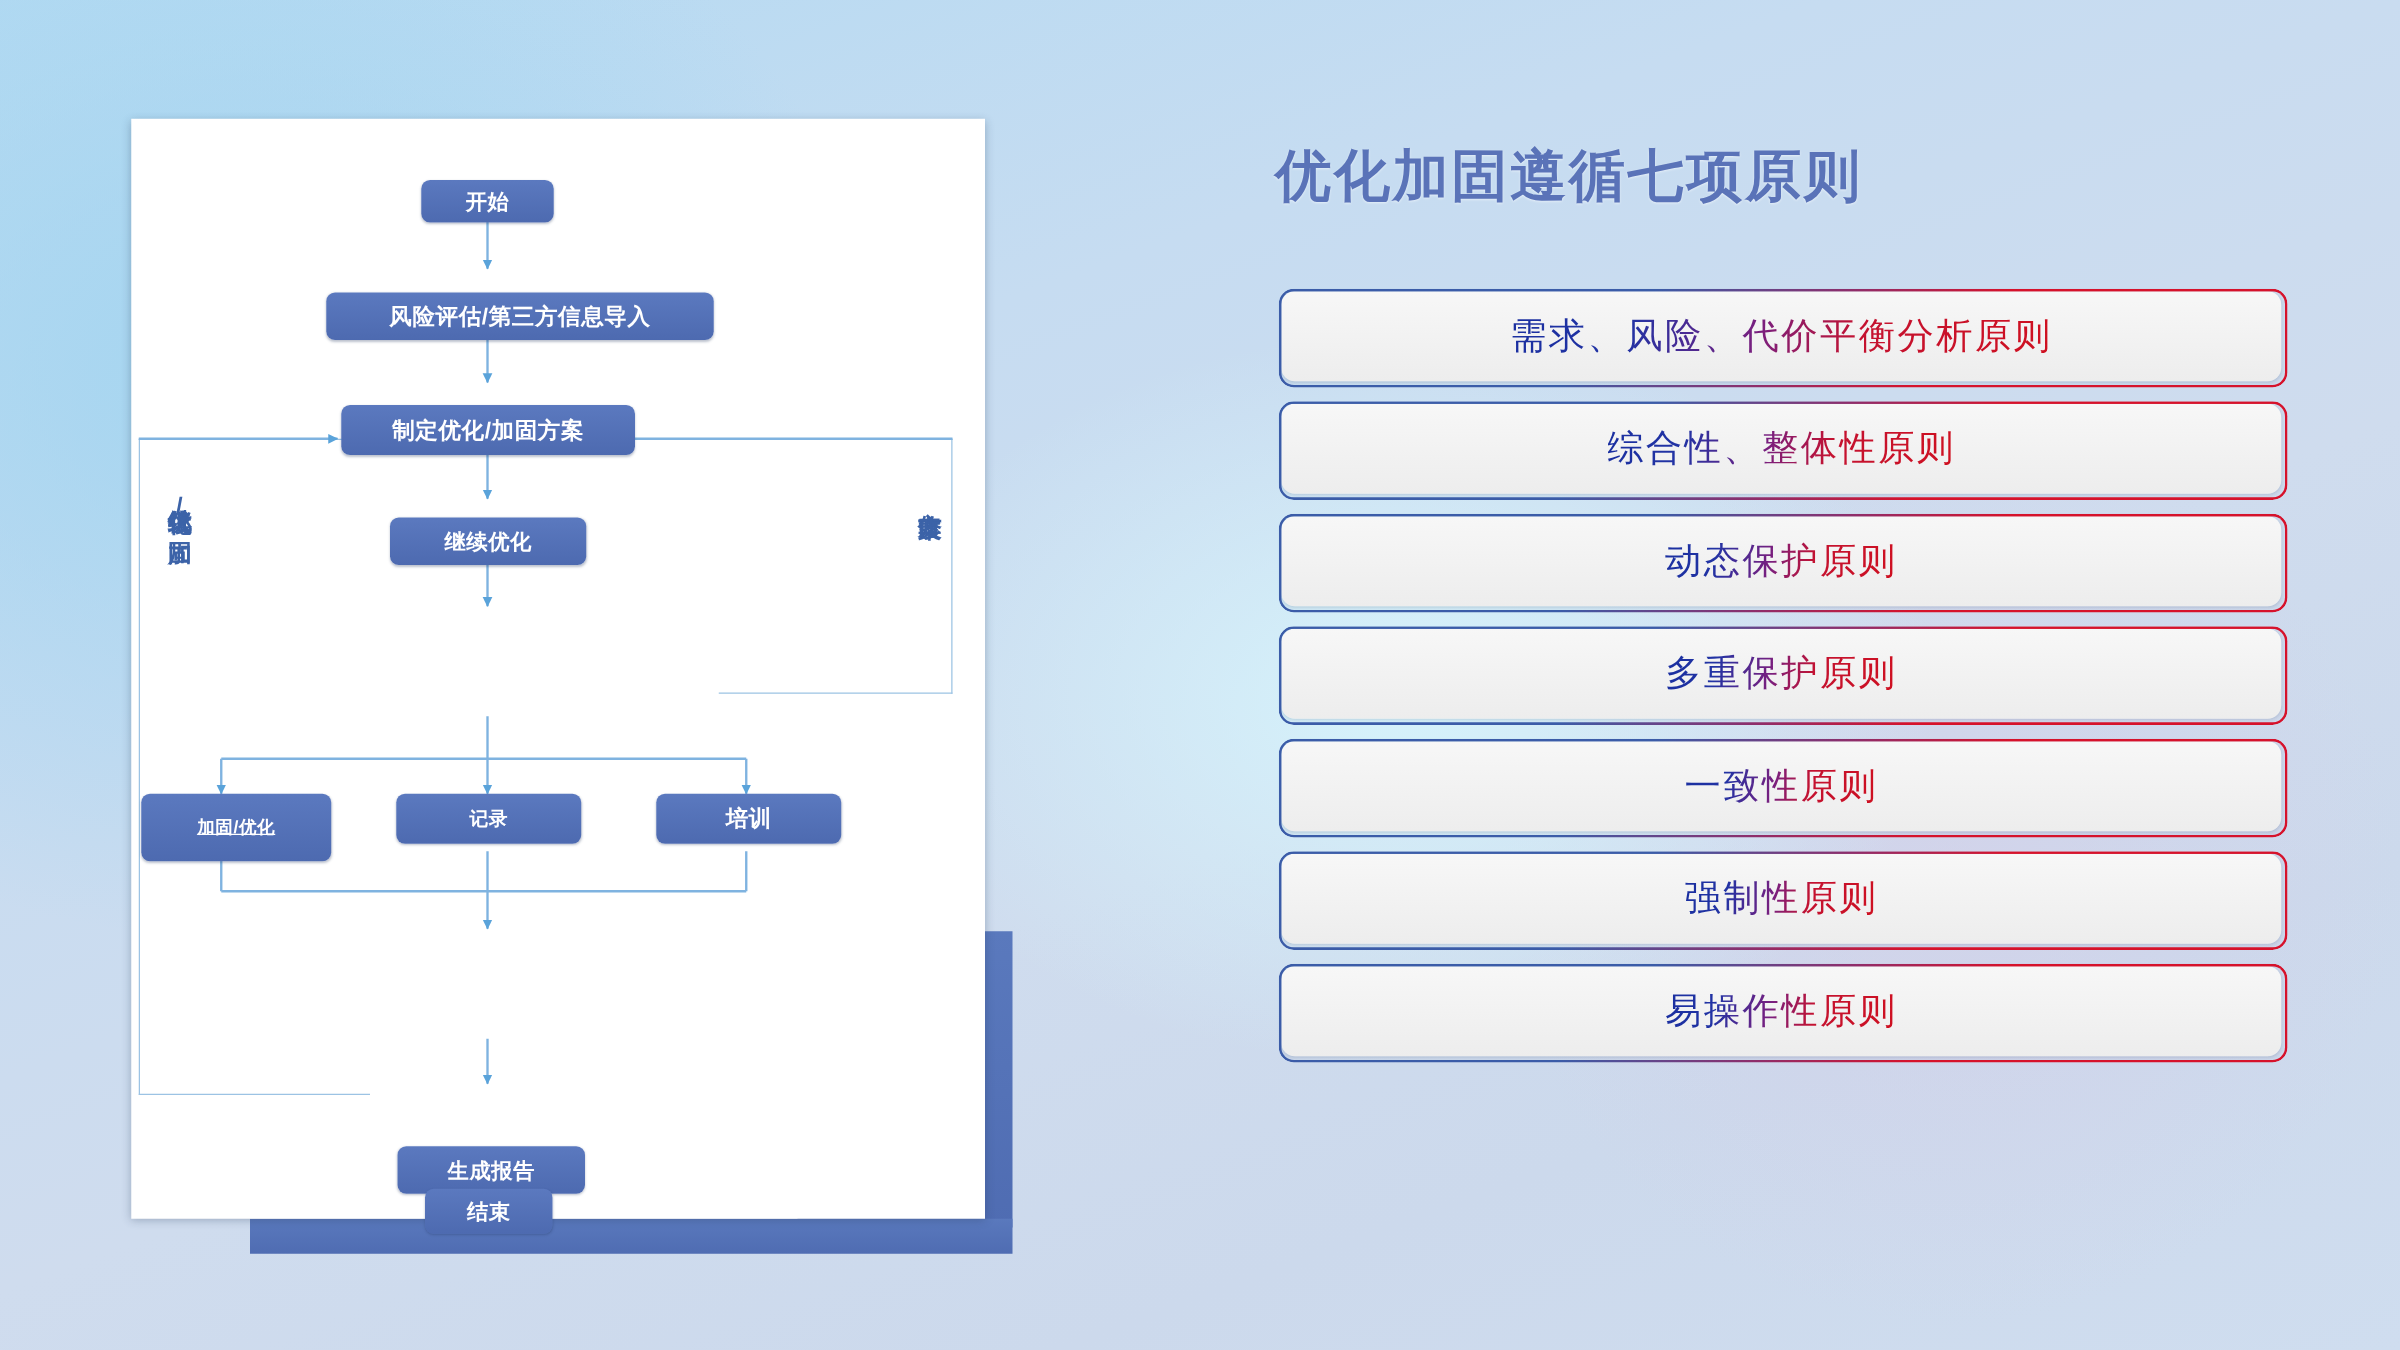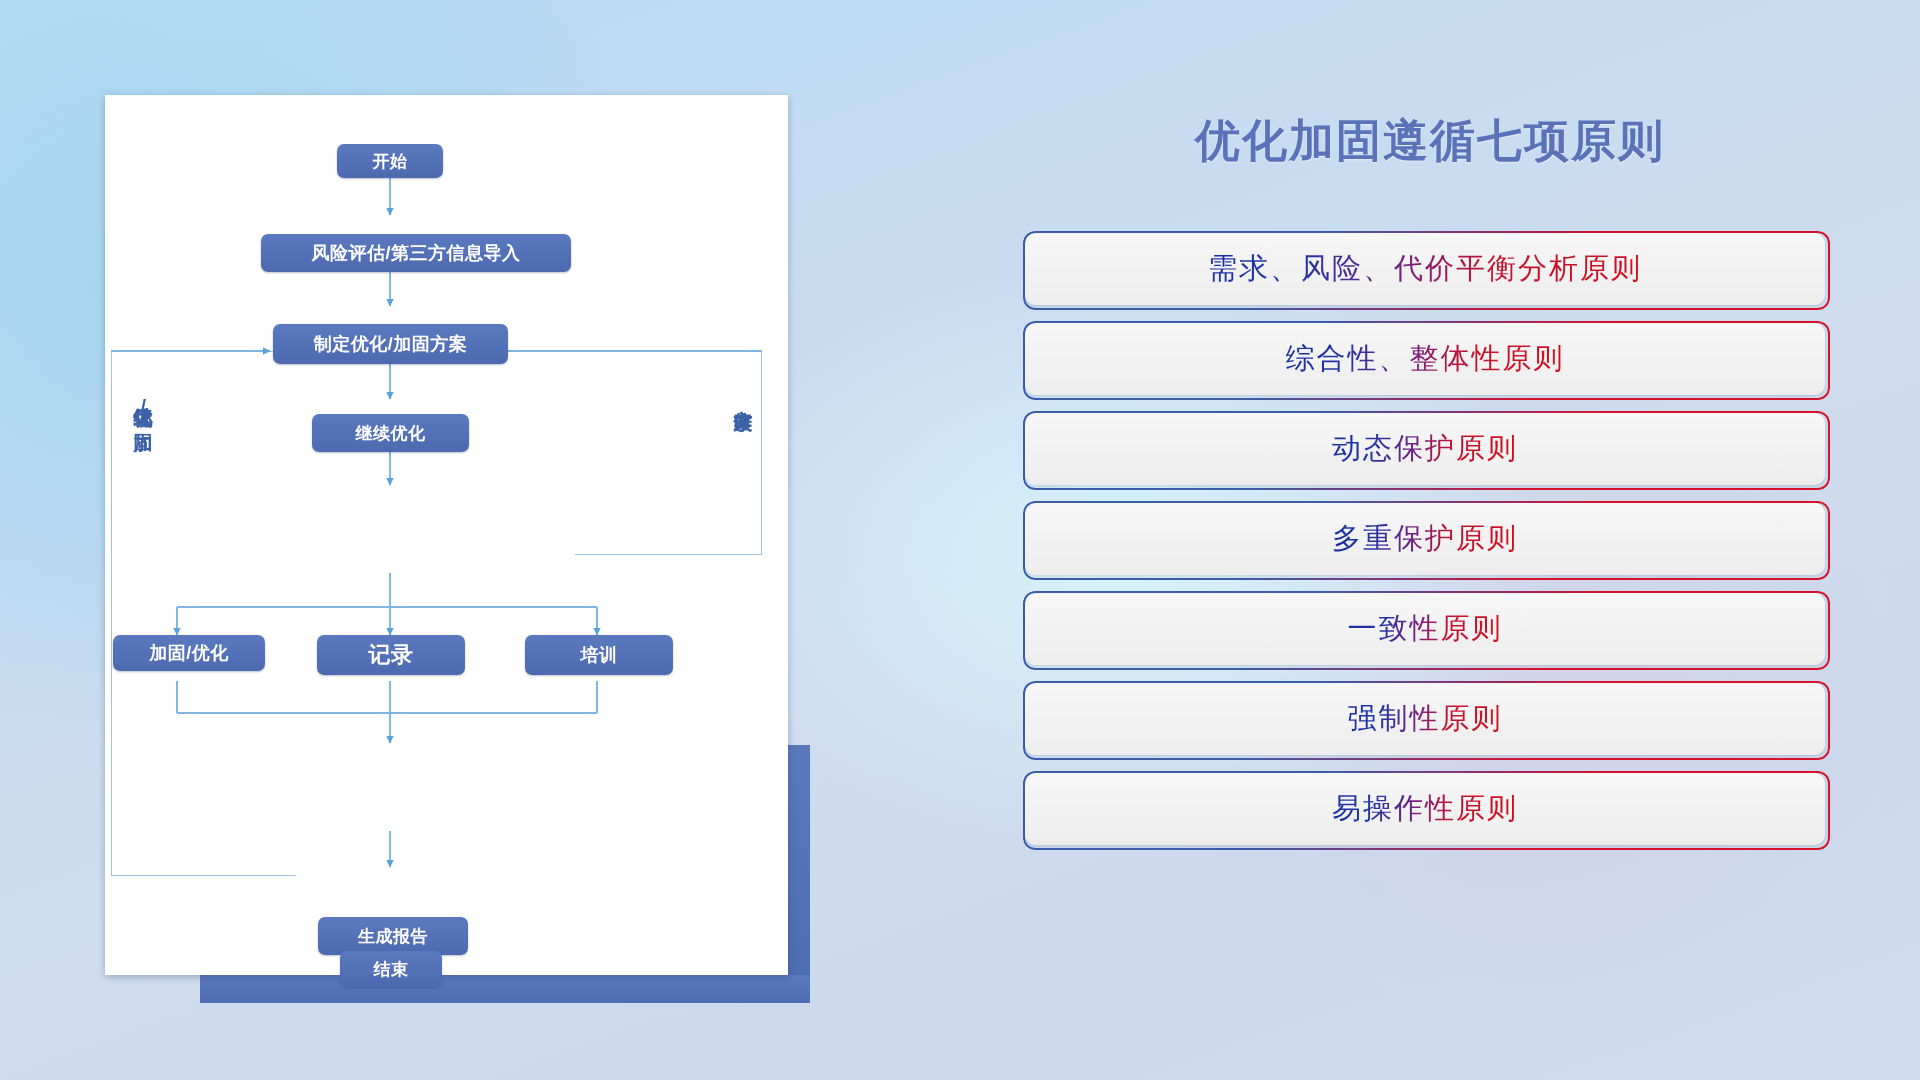--- a/index.html
+++ b/index.html
@@ -91,21 +91,20 @@
   
   #right-panel {
     position: absolute;
     left: 1020px; top: 95px;
     width: 820px; height: 930px;
   }
   #panel-title {
     position: absolute;
     left: 0; top: 16px;
     width: 820px;
-    text-align: center;
     font-size: 45px;
     font-weight: bold;
     color: #5a73b8;
     letter-spacing: 2px;
     text-shadow: 0 1px 2px rgba(255,255,255,0.55);
   }
   #principle-list {
     position: absolute;
     left: 5px; top: 138px;
     width: 800px;
@@ -198,23 +197,23 @@
 
     <div class="node" style="left:232px; top:49px; width:106px; height:34px; font-size:17px;">开始</div>
 
     <div class="node" style="left:168px; top:229px; width:235px; height:40px; font-size:18px;">制定优化/加固方案</div>
 
     <div class="node" style="left:156px; top:139px; width:310px; height:38px; font-size:18px;">风险评估/第三方信息导入</div>
 
     <div class="node" style="left:207px; top:319px; width:157px; height:38px; font-size:17px;">继续优化</div>
 
 
-    <div class="node" style="left:8px; top:540px; width:152px; height:36px; font-size:18px;">加固/优化</div>
-
-    <div class="node" style="left:212px; top:540px; width:148px; height:40px; font-size:22px;">记录</div>
+    <div class="node" style="left:8px; top:540px; width:152px; height:54px; font-size:14px;text-decoration:underline;">加固/优化</div>
+
+    <div class="node" style="left:212px; top:540px; width:148px; height:40px; font-size:15px;">记录</div>
 
     <div class="node" style="left:420px; top:540px; width:148px; height:40px; font-size:18px;">培训</div>
 
 
     <div class="node" style="left:213px; top:786px; width:150px; height:38px; font-size:17px;margin-top:36px;">生成报告</div>
 
     <div class="node" style="left:235px; top:856px; width:102px; height:36px; font-size:17px;">结束</div>
 
     <div class="vlabel" style="left:28px; top:296px;">继续优化/加固</div>
     <div class="vlabel" style="left:628px; top:300px;">方案修改</div>

